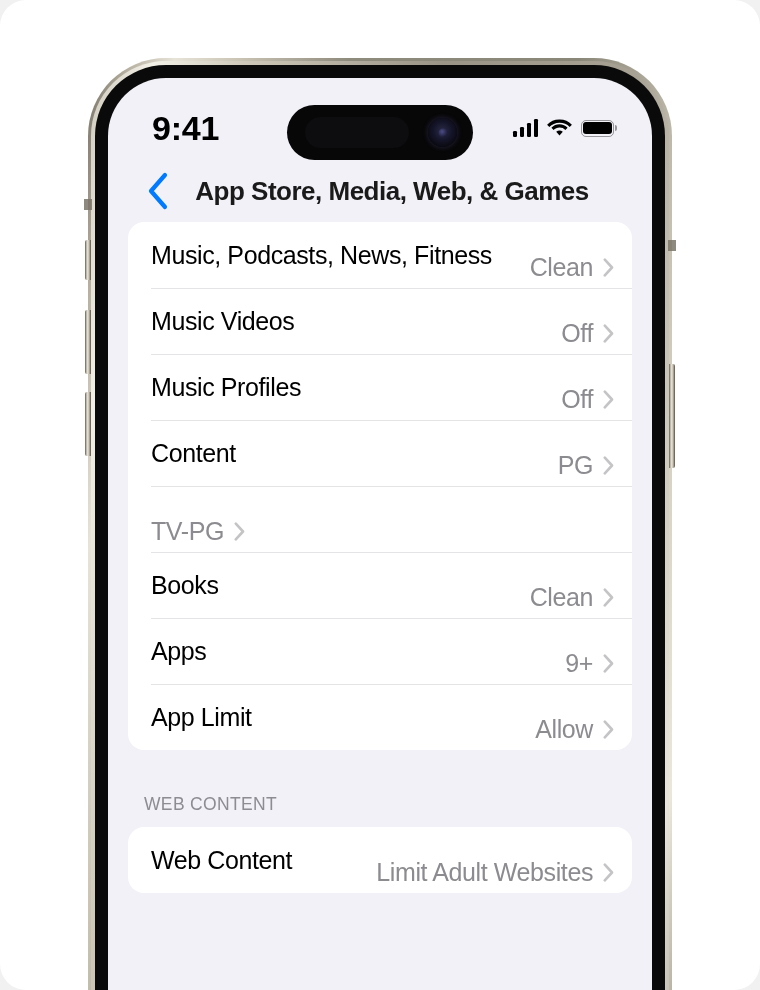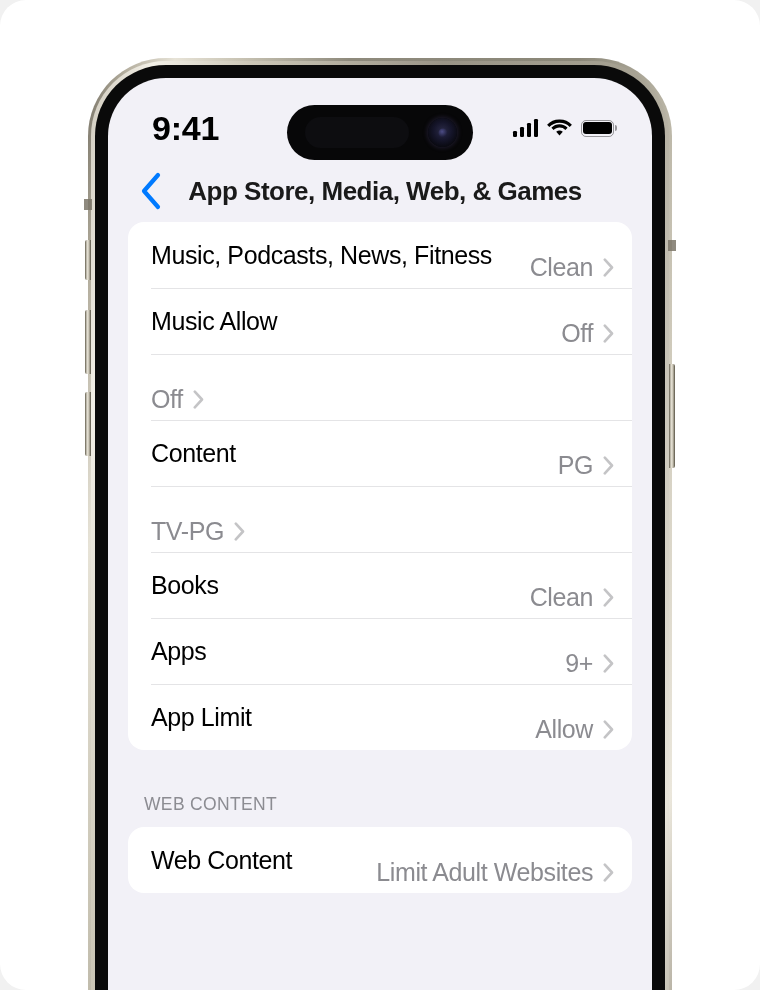--- a/index.html
+++ b/index.html
@@ -197,21 +197,21 @@
     transform: translateY(-50%);
     width: 2.4px; height: 6px;
     background: #000;
     opacity: .38;
     border-radius: 0 2px 2px 0;
   }
 
   
   .nav-bar {
     position: absolute;
-    top: 82px; left: 5px;
+    top: 82px; left: 12px;
     width: 100%;
     height: 62px;
     display: flex;
     align-items: center;
     z-index: 10;
   }
   .back-button {
     position: absolute;
     left: 12px;
     width: 52px; height: 52px;
@@ -357,30 +357,31 @@
           <span class="row-label">Music, Podcasts, News, Fitness</span>
           <span class="row-right">
             <span class="row-value">Clean</span>
             <svg class="chev" viewBox="0 0 11 19">
               <path d="M1.8 1.6 L9 9.5 L1.8 17.4" fill="none" stroke="#c4c4c6" stroke-width="2.6" stroke-linecap="round" stroke-linejoin="round"></path>
             </svg>
           </span>
         </div>
 
         <div class="row">
-          <span class="row-label">Music Allow</span>
+          <span class="row-label">Music Videos</span>
           <span class="row-right">
             <span class="row-value">Off</span>
             <svg class="chev" viewBox="0 0 11 19">
               <path d="M1.8 1.6 L9 9.5 L1.8 17.4" fill="none" stroke="#c4c4c6" stroke-width="2.6" stroke-linecap="round" stroke-linejoin="round"></path>
             </svg>
           </span>
         </div>
 
         <div class="row">
+          <span class="row-label">Music Profiles</span>
           <span class="row-right">
             <span class="row-value">Off</span>
             <svg class="chev" viewBox="0 0 11 19">
               <path d="M1.8 1.6 L9 9.5 L1.8 17.4" fill="none" stroke="#c4c4c6" stroke-width="2.6" stroke-linecap="round" stroke-linejoin="round"></path>
             </svg>
           </span>
         </div>
 
         <div class="row">
           <span class="row-label">Content</span>

